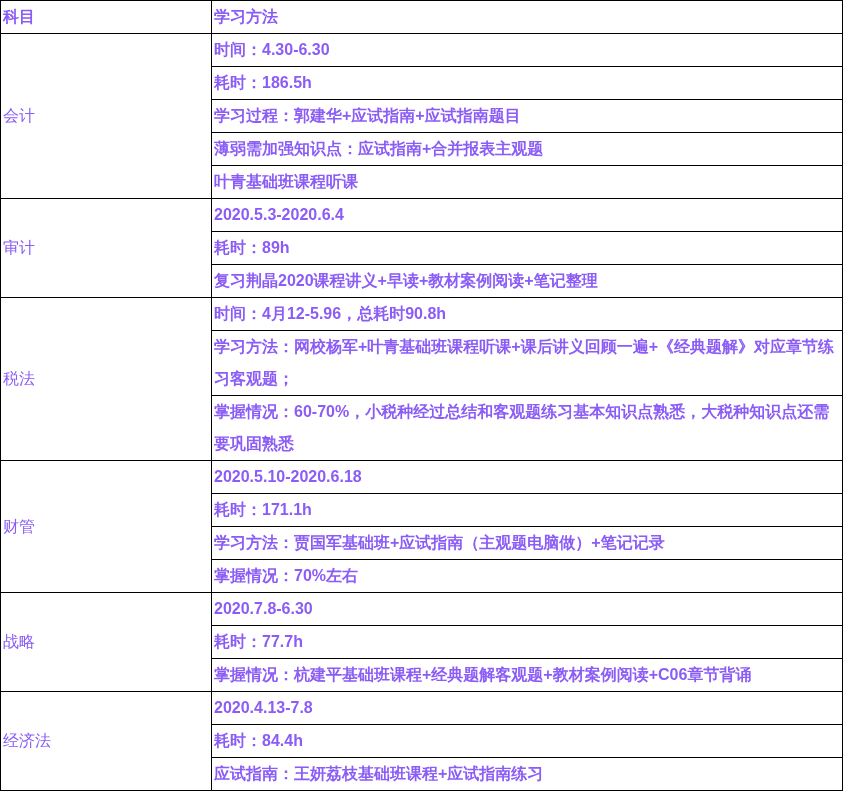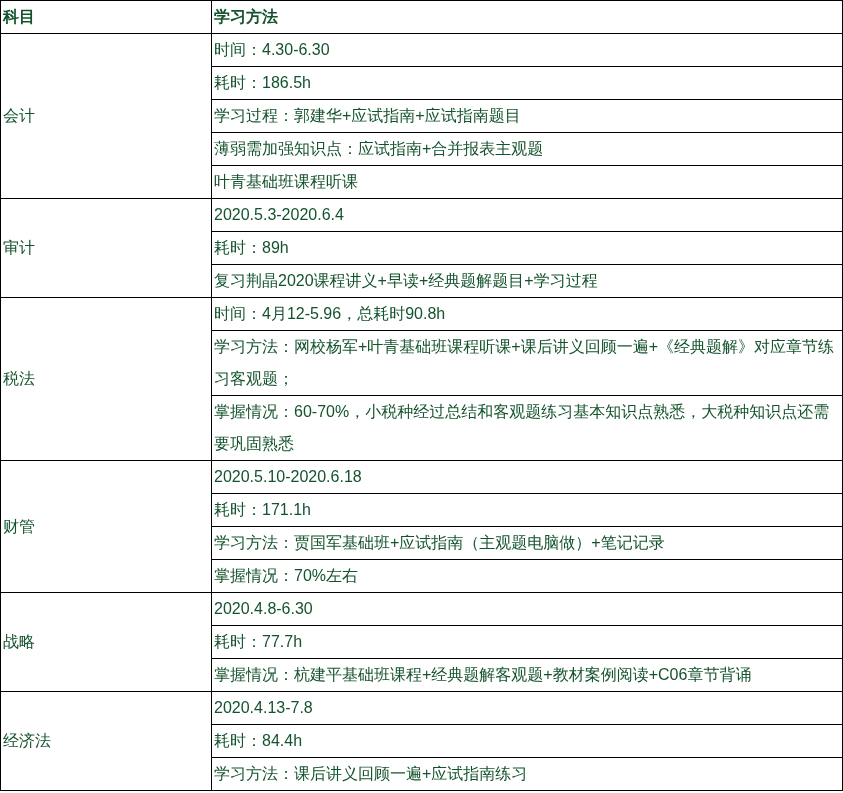--- a/index.html
+++ b/index.html
@@ -11,21 +11,21 @@
   }
   .page {
     width: 843px;
     min-height: 793px;
     background: #ffffff;
   }
   table.study-table {
     width: 843px;
     border-collapse: collapse;
     table-layout: fixed;
-    color: #14532d;
+    color: #8b5cf6;
   }
   table.study-table col.col-subject { width: 211px; }
   table.study-table th,
   table.study-table td {
     border: 1px solid #000000;
     font-size: 16px;
     line-height: 32px;
     padding: 0 6px 0 2px;
     text-align: left;
     vertical-align: middle;
@@ -35,20 +35,21 @@
   table.study-table th {
     height: 32px;
     font-weight: bold;
   }
   td.subject-cell {
     vertical-align: middle;
     height: 32px;
   }
   td.detail-cell {
     height: 32px;
+    font-weight: bold;
   }
 </style>
 </head>
 <body>
 
 <div class="page">
   <table class="study-table">
     <colgroup>
       <col class="col-subject">
       <col class="col-process">
@@ -77,21 +78,21 @@
           <td class="detail-cell">叶青基础班课程听课</td>
         </tr>
         <tr>
           <td rowspan="3" class="subject-cell">审计</td>
           <td class="detail-cell">2020.5.3-2020.6.4</td>
         </tr>
         <tr>
           <td class="detail-cell">耗时：89h</td>
         </tr>
         <tr>
-          <td class="detail-cell">复习荆晶2020课程讲义+早读+经典题解题目+学习过程</td>
+          <td class="detail-cell">复习荆晶2020课程讲义+早读+教材案例阅读+笔记整理</td>
         </tr>
         <tr>
           <td rowspan="3" class="subject-cell">税法</td>
           <td class="detail-cell">时间：4月12-5.96，总耗时90.8h</td>
         </tr>
         <tr>
           <td class="detail-cell">学习方法：网校杨军+叶青基础班课程听课+课后讲义回顾一遍+《经典题解》对应章节练习客观题；</td>
         </tr>
         <tr>
           <td class="detail-cell">掌握情况：60-70%，小税种经过总结和客观题练习基本知识点熟悉，大税种知识点还需要巩固熟悉</td>
@@ -104,33 +105,33 @@
           <td class="detail-cell">耗时：171.1h</td>
         </tr>
         <tr>
           <td class="detail-cell">学习方法：贾国军基础班+应试指南（主观题电脑做）+笔记记录</td>
         </tr>
         <tr>
           <td class="detail-cell">掌握情况：70%左右</td>
         </tr>
         <tr>
           <td rowspan="3" class="subject-cell">战略</td>
-          <td class="detail-cell">2020.4.8-6.30</td>
+          <td class="detail-cell">2020.7.8-6.30</td>
         </tr>
         <tr>
           <td class="detail-cell">耗时：77.7h</td>
         </tr>
         <tr>
           <td class="detail-cell">掌握情况：杭建平基础班课程+经典题解客观题+教材案例阅读+C06章节背诵</td>
         </tr>
         <tr>
           <td rowspan="3" class="subject-cell">经济法</td>
           <td class="detail-cell">2020.4.13-7.8</td>
         </tr>
         <tr>
           <td class="detail-cell">耗时：84.4h</td>
         </tr>
         <tr>
-          <td class="detail-cell">学习方法：课后讲义回顾一遍+应试指南练习</td>
+          <td class="detail-cell">应试指南：王妍荔枝基础班课程+应试指南练习</td>
         </tr>
       </tbody>
   </table>
 </div>
 
 </body></html>

